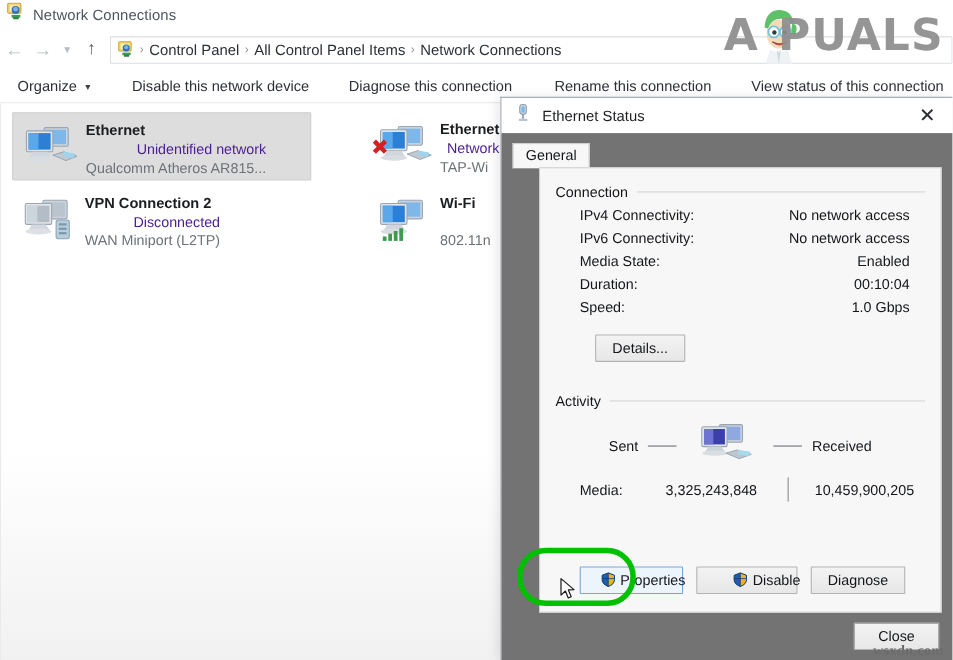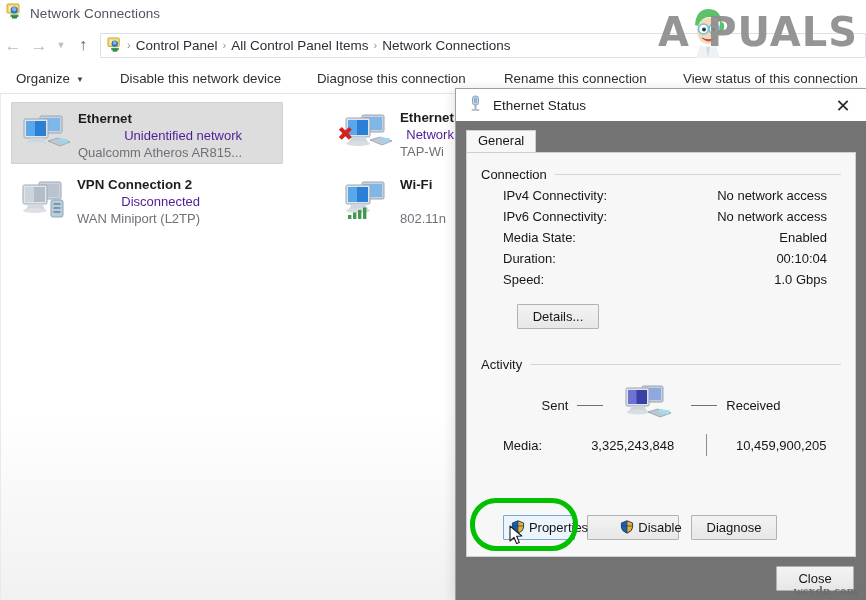--- a/index.html
+++ b/index.html
@@ -137,20 +137,21 @@
     border: 1px solid #cfd0d2; border-bottom: none;
     font-size: 13px; color: #14161a;
   }
   .tabpage {
     position: relative;
     height: 405px;
     background: #f7f7f7;
     border: 1px solid #cfd0d2;
     margin-top: -1px;
     padding: 14px 14px 0 14px;
+    margin-left: 24px;
   }
 
   .group-head {
     display: flex; align-items: center; gap: 8px;
     font-size: 13px; color: #14161a; margin-bottom: 6px;
   }
   .group-rule { flex: 1; height: 1px; background: #d3d5d8; }
 
   .kv-row {
     display: flex; justify-content: space-between; align-items: baseline;
@@ -186,21 +187,21 @@
   .act-sep { width: 1px; height: 22px; background: #8a8d92; margin: 0 14px; }
   .act-recv { font-size: 13px; color: #14161a; width: 130px; text-align: center; }
 
   .btnrow {
     position: absolute; left: 36px; bottom: 16px;
     display: flex; align-items: center; gap: 12px;
   }
   .btn-properties {
     background: #ecf4fc;
     border: 1px solid #7aa7d8;
-    width: 72px; position: relative; padding-left: 33px;
+    width: 94px; position: relative; padding-left: 33px;
   }
   .btn-disable { width: 92px; padding-left: 48px; }
   .btn-diagnose { width: 86px; }
 
   .green-ring {
     position: absolute; left: 470px; top: 498px;
     width: 108px; height: 53px;
     border: 5px solid #00c000;
     border-radius: 26px;
     pointer-events: none;

